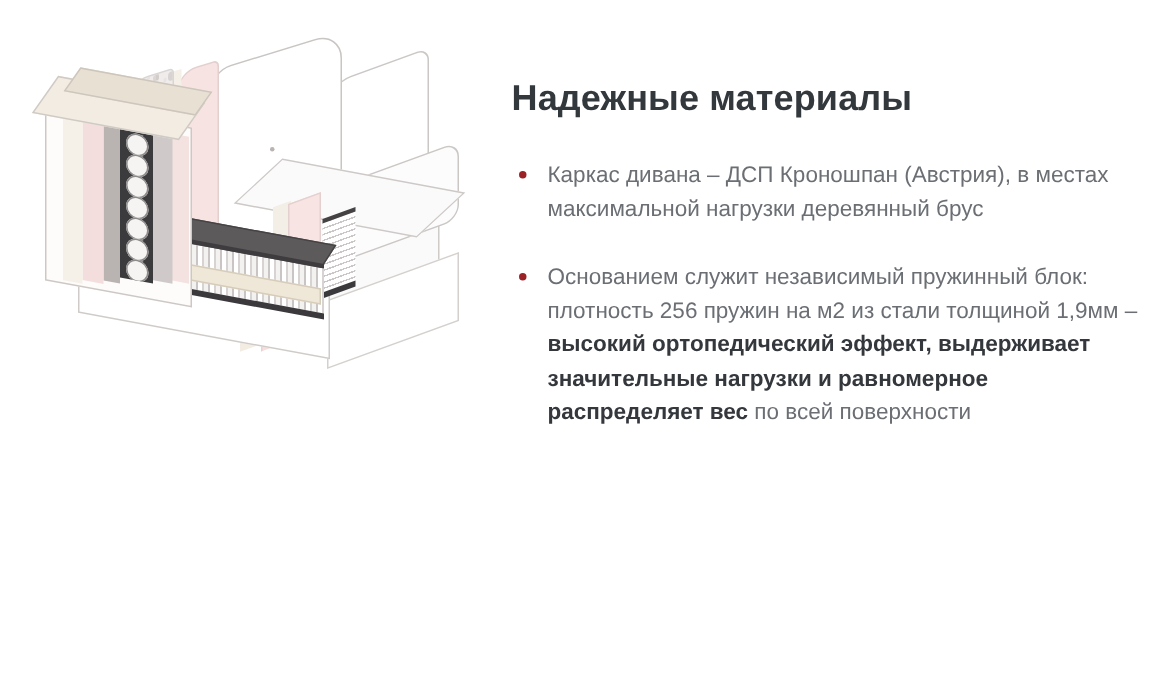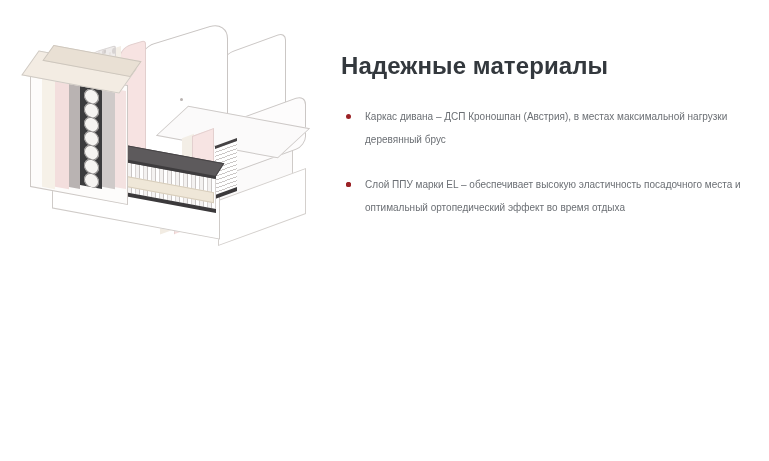--- a/index.html
+++ b/index.html
@@ -296,21 +296,21 @@
 
   .bullets {
     list-style: none;
     margin: 0;
     padding: 0;
   }
   .bullet {
     position: relative;
     padding-left: 24px;
     margin-top: 23px;
-    font-size: 10px;
+    font-size: 15px;
     line-height: 22.5px;
     color: #6b6f74;
   }
   .bullet:first-child { margin-top: 23px; }
   .dot {
     position: absolute;
     left: 5px;
     top: 8px;
     width: 5px;
     height: 5px;
@@ -506,18 +506,17 @@
   </div>
 
   <div class="text-pane">
 
     <h2 class="heading">
       <span class="hl">Надежные материалы</span>
     </h2>
 
     <ul class="bullets" id="bulletList">
         <li class="bullet"><span class="dot" style="background: rgb(155, 34, 38);"></span><span><span>Каркас дивана – ДСП Кроношпан (Австрия), в местах максимальной нагрузки деревянный брус</span></span></li>
-        <li class="bullet"><span class="dot" style="background: rgb(155, 34, 38);"></span></li>
-        <li class="bullet"><span class="dot" style="background: rgb(155, 34, 38);"></span><span><span>Слой ППУ марки EL – обеспечивает высокую эластичность посадочного места и оптимальный ортопедический эффект во время отдыха</span></span></li>
+        <li class="bullet"><span class="dot" style="background: rgb(155, 34, 38);"></span><span><span>Основанием служит независимый пружинный блок: плотность 256 пружин на м2 из стали толщиной 1,9мм – </span><b>высокий ортопедический эффект, выдерживает значительные нагрузки и равномерное распределяет вес</b><span> по всей поверхности</span></span></li>
       </ul>
   </div>
 
 </div>
 
 </body></html>

